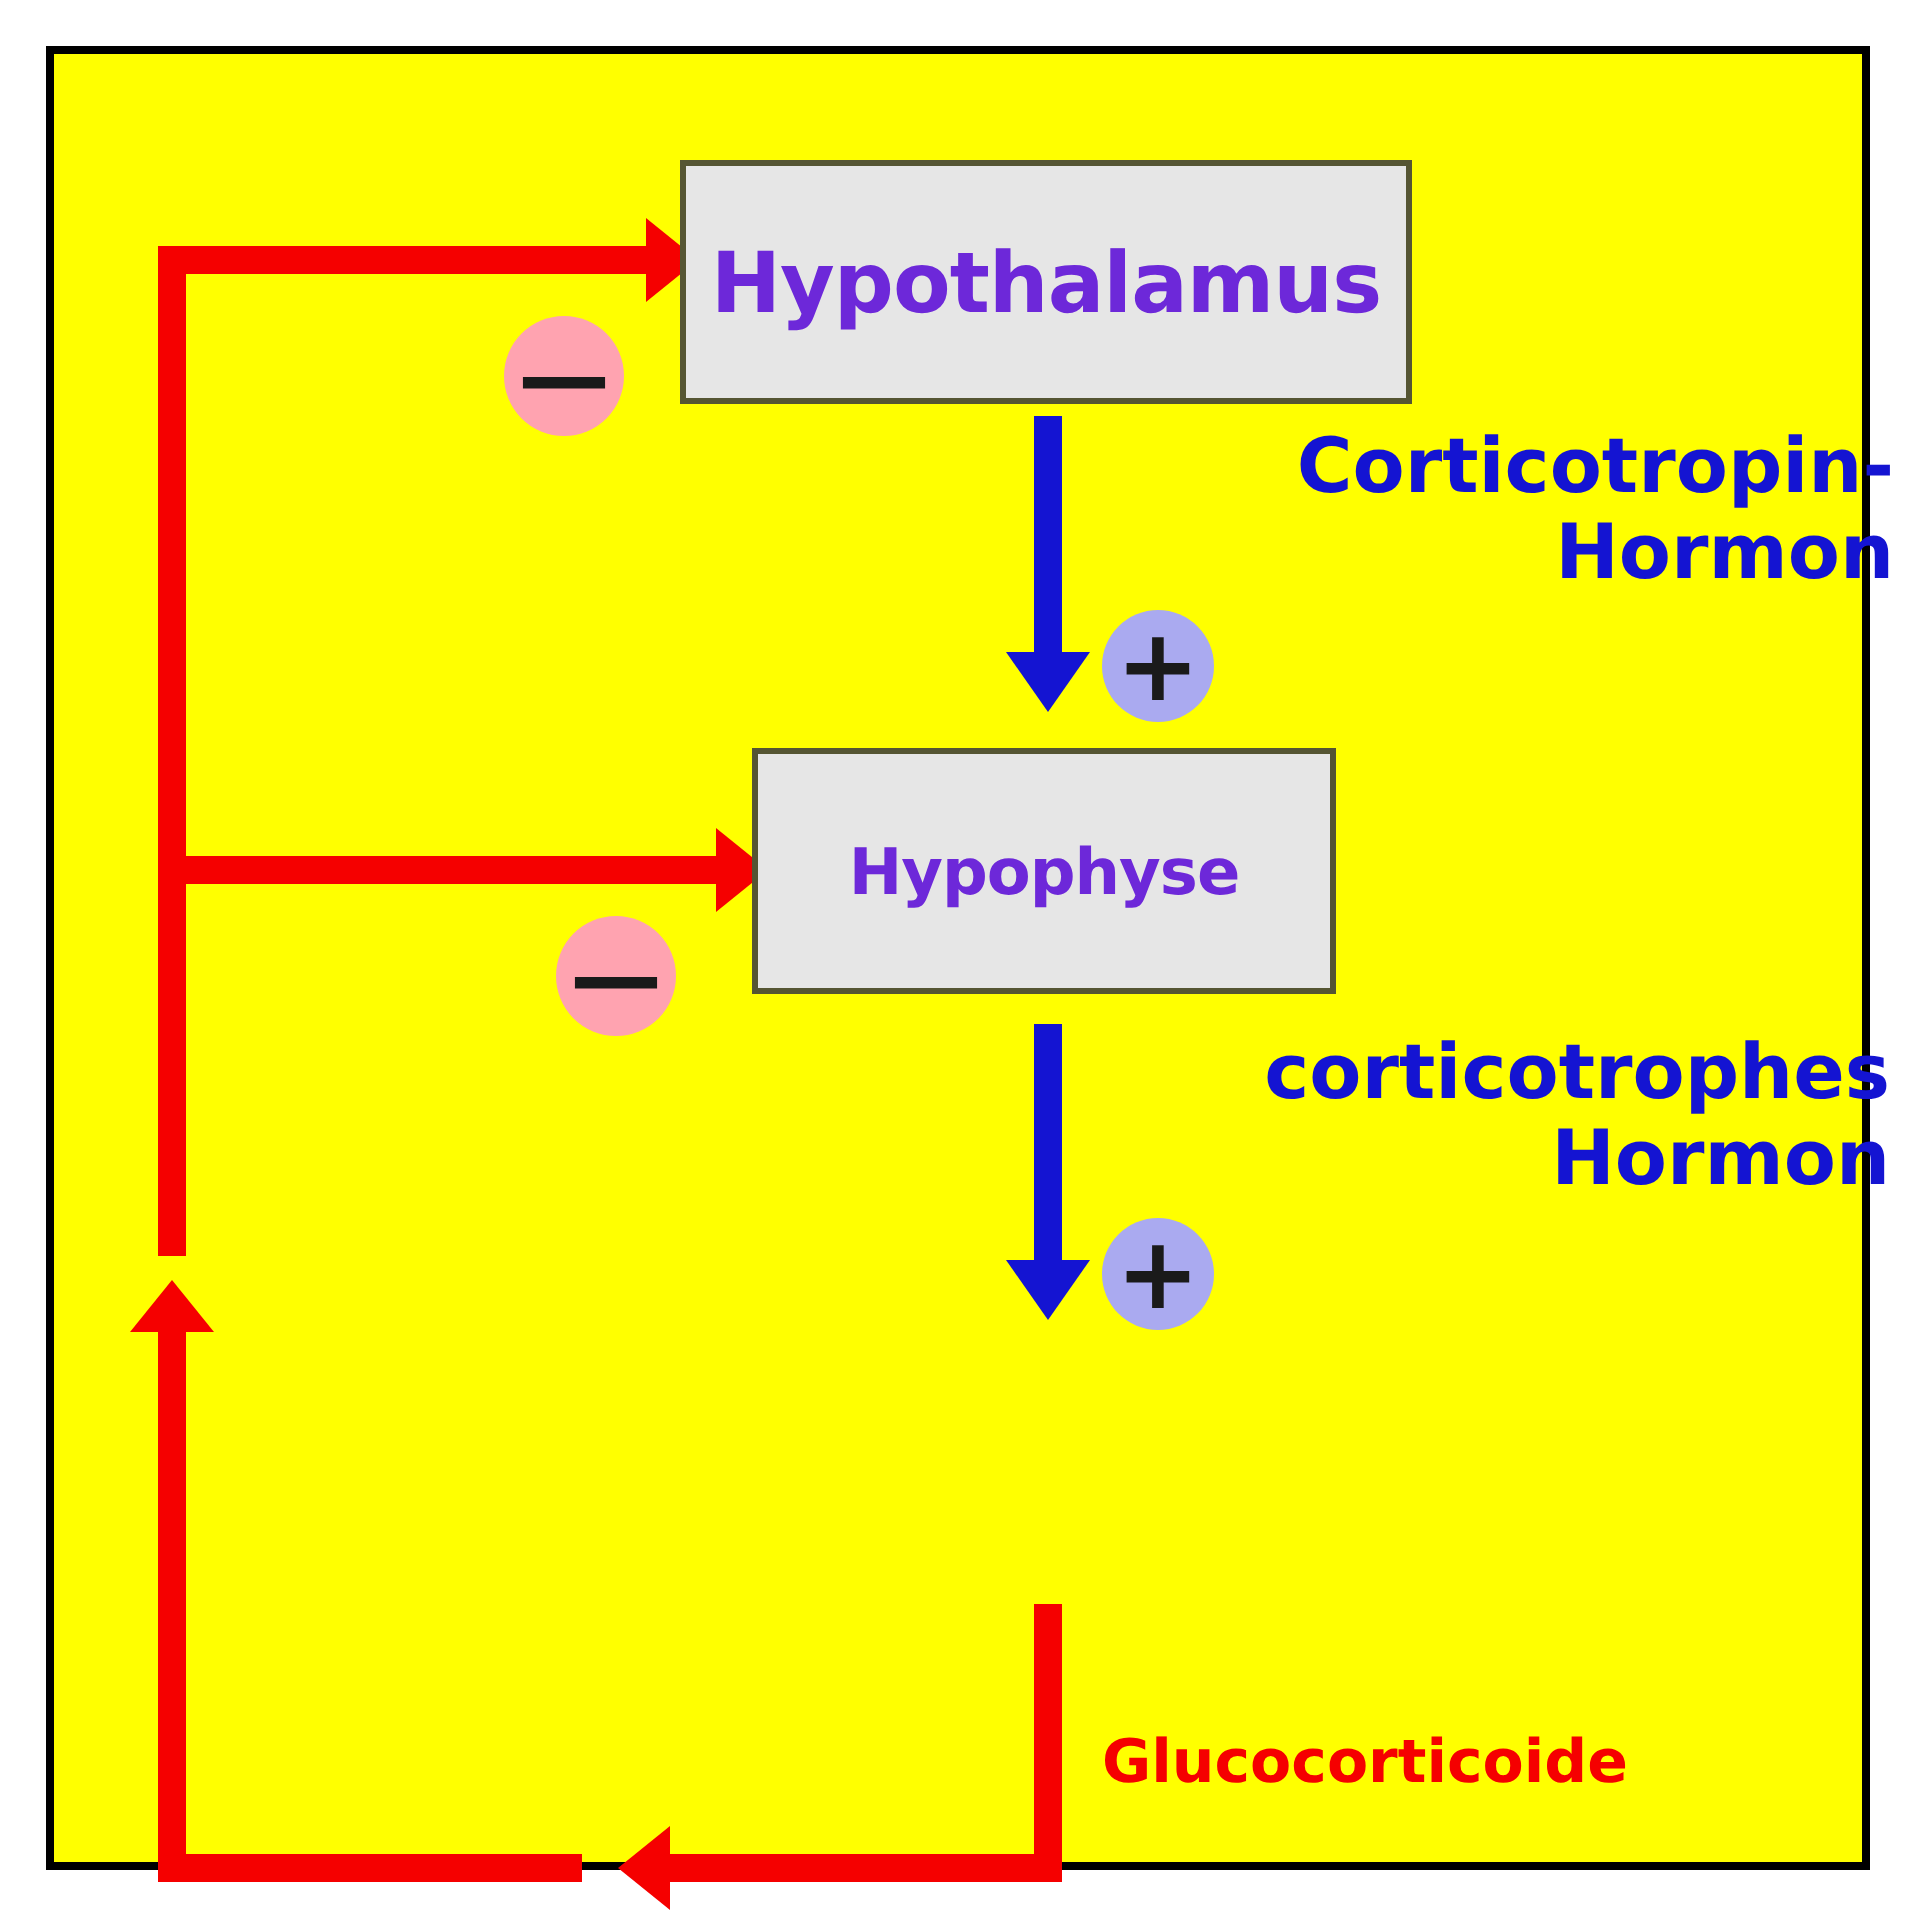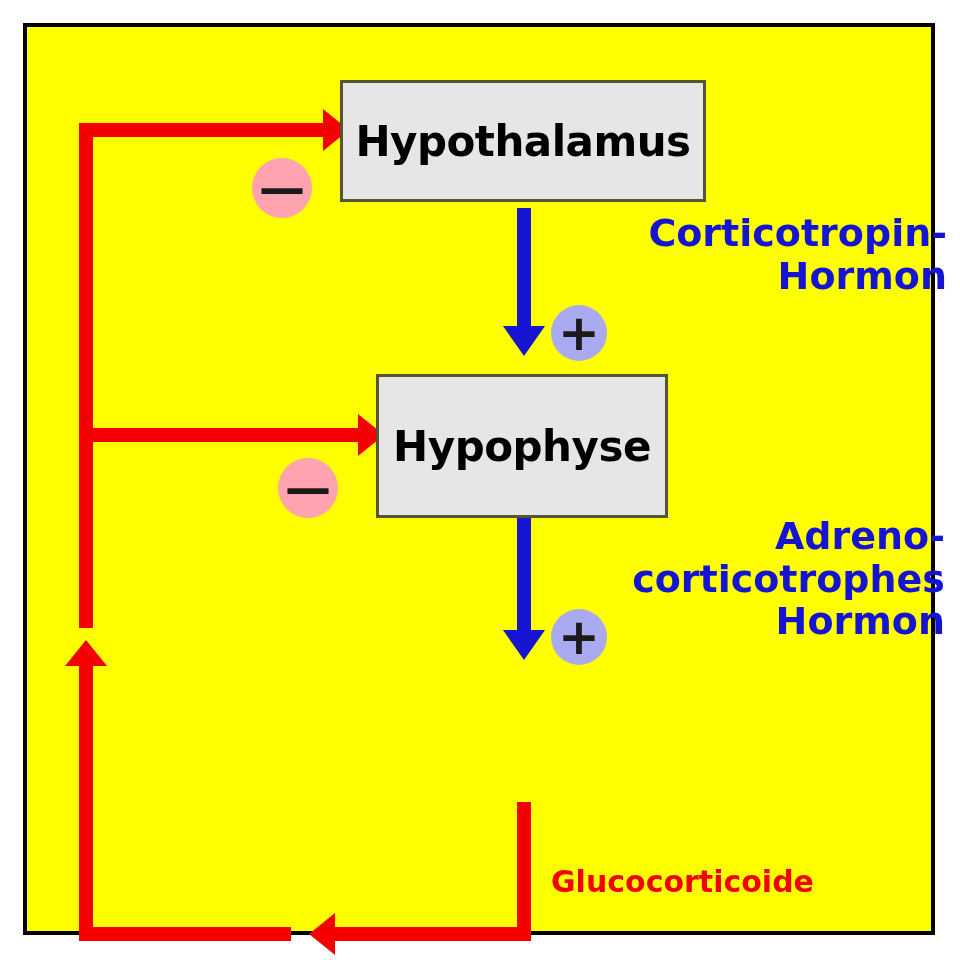--- a/index.html
+++ b/index.html
@@ -29,32 +29,32 @@
     box-sizing: border-box;
   }
   .gland-box {
     position: absolute;
     background: #e6e6e6;
     border: 3px solid #555533;
     box-sizing: border-box;
     display: flex;
     align-items: center;
     justify-content: center;
-    color: #000000;
+    color: #6d28d9;
     font-weight: bold;
     font-family: "DejaVu Sans", sans-serif;
     letter-spacing: -0.5px;
   }
   #box-hypothalamus {
     left: 313px; top: 53px; width: 366px; height: 122px;
     font-size: 42px;
   }
   #box-hypophyse {
-    left: 349px; top: 347px; width: 292px; height: 144px;
-    font-size: 42px;
+    left: 349px; top: 347px; width: 292px; height: 123px;
+    font-size: 32px;
   }
   #box-nebenniere {
     left: 257px; top: 650px; width: 477px; height: 123px;
     font-size: 42px;
   }
 
   
   .red { background: #f50000; position: absolute; }
 
   
@@ -188,21 +188,20 @@
     <div class="sign-badge minus-badge" id="minus-2">—</div>
     <div class="sign-badge plus-badge" id="plus-1">+</div>
     <div class="sign-badge plus-badge" id="plus-2">+</div>
 
     <div class="hormone-label" id="label-crh">
       <span class="lbl-line">Corticotropin-</span>
       <span class="lbl-line">Hormon</span>
     </div>
 
     <div class="hormone-label" id="label-acth">
-      <span class="lbl-line">Adreno-</span>
       <span class="lbl-line">corticotrophes</span>
       <span class="lbl-line">Hormon</span>
     </div>
 
     <div class="hormone-label" id="label-gluco">
       <span class="lbl-line">Glucocorticoide</span>
     </div>
 
   </div>
 </div>

